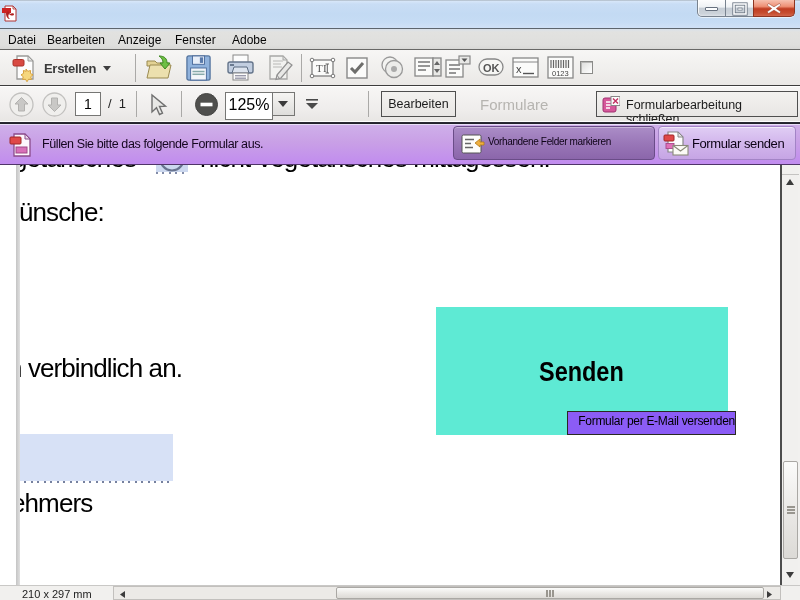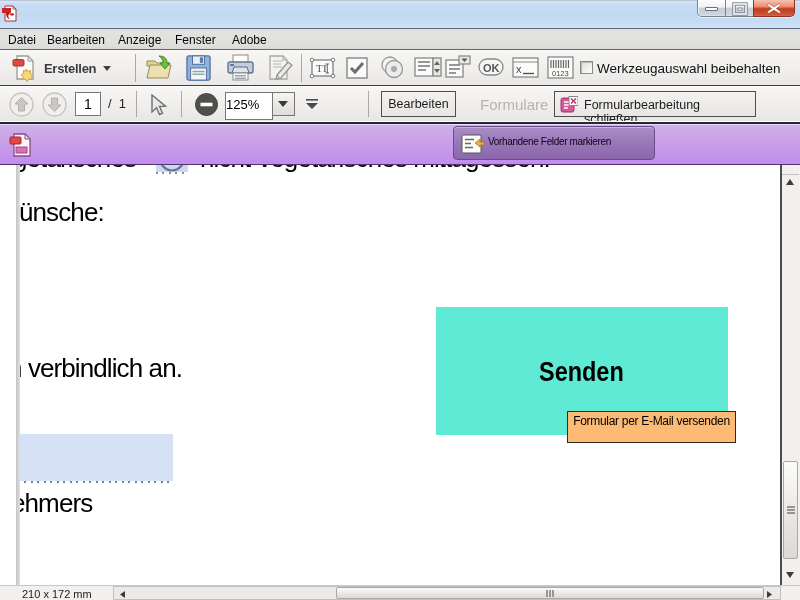--- a/index.html
+++ b/index.html
@@ -27,21 +27,21 @@
  border:1px solid #a384c6;box-shadow:inset 0 1px 0 rgba(255,255,255,.6)}
 #pbtn2 span{position:absolute;left:33px;top:9px;font-size:13px;color:#0d0316;letter-spacing:-.4px}
 #docarea{position:absolute;left:16px;top:165px;width:780px;height:420px;background:#fff;overflow:hidden}
 #docedge{position:absolute;left:0;top:0;width:4px;height:420px;background:linear-gradient(to right,#c4c4c4,#e0e0e0)}
 .dtext{position:absolute;font-size:26px;color:#000;white-space:nowrap;letter-spacing:-0.9px}
 #paneline{position:absolute;left:780px;top:165px;width:2px;height:420px;background:#4d4d4d}
 #vsb{position:absolute;left:782px;top:165px;width:16px;height:420px;background:#f1f0ee}
 #hstat{position:absolute;left:0;top:585px;width:800px;height:15px;background:#f1f0ee;border-top:1px solid #c9c8c6}
 #sendbtn{position:absolute;left:420px;top:142px;width:292px;height:128px;background:#5eead4}
 #sendbtn span{position:absolute;left:103px;top:49px;font-size:28px;font-weight:bold;color:#000;transform:scaleX(.838);transform-origin:0 0;white-space:nowrap}
-#tooltip{position:absolute;left:551px;top:246px;width:169px;height:32px;background:#fdba74;border:1px solid #2a2a22;font-size:12px;color:#000;line-height:18px;text-align:center;letter-spacing:-.3px}
+#tooltip{position:absolute;left:551px;top:246px;width:169px;height:24px;background:#8b5cf6;border:1px solid #2a2a22;font-size:12px;color:#000;line-height:18px;text-align:right;letter-spacing:-.3px}
 #bluefield{position:absolute;left:2px;top:269px;width:155px;height:47px;background:#d7e1f6}#bluefield:after{content:"";position:absolute;left:0;top:47px;width:155px;height:2px;background:repeating-linear-gradient(to right,#76819f 0,#76819f 2px,transparent 2px,transparent 6.5px)}
 #radiofield{position:absolute;left:140px;top:-2px;width:32px;height:9px;background:#ccd8ef}#radiofield:after{content:"";position:absolute;left:0;top:9px;width:32px;height:2px;background:repeating-linear-gradient(to right,#838ca8 0,#838ca8 2px,transparent 2px,transparent 6.5px)}
 .btn2{position:absolute;top:4px;height:26px;border:1px solid #4f4f4f;background:linear-gradient(to bottom,#f3f2f0,#e8e6e4);font-size:12.5px;color:#1c1c1c}
 </style></head><body>
 <div id="win">
 
 <div id="titlebar">
  <svg class="abs" style="left:2px;top:5px" width="16" height="17" viewBox="0 0 16 17">
   <path d="M3 1 H11 L14 4 V16 H3 Z" fill="#fff" stroke="#b03030" stroke-width="1"></path>
   <path d="M11 1 L14 4 H11 Z" fill="#e8e8e8" stroke="#b03030" stroke-width="0.8"></path>
@@ -171,21 +171,20 @@
   <path d="M11 16.5 H22" stroke="#555" stroke-width="1.4"></path>
  </svg>
 
  <svg class="abs" style="left:547px;top:6px" width="27" height="23" viewBox="0 0 27 23">
   <rect x="1" y="1" width="25" height="21" fill="#fbfbfa" stroke="#888" stroke-width="1.3"></rect>
   <path d="M4 4 V12 M6.5 4 V12 M9 4 V12 M11.5 4 V12 M14 4 V12 M16.5 4 V12 M19 4 V12 M21.5 4 V12" stroke="#666" stroke-width="1.2"></path>
   <text x="5" y="19.5" font-size="7.5" fill="#444" font-family="Liberation Sans">0123</text>
  </svg>
 
  <div class="abs" style="left:580px;top:11px;width:13px;height:13px;background:linear-gradient(135deg,#dcdcda,#fff);border:1px solid #8a8a88;box-shadow:inset 1px 1px 0 #b8b8b6"></div>
- <div class="abs" style="left:597px;top:11px;font-size:13.5px;color:#111">Werkzeugauswahl beibehalten</div>
 </div>
 
 <div id="tb2">
  <svg class="abs" style="left:9px;top:5px" width="25" height="25" viewBox="0 0 25 25">
   <circle cx="12.5" cy="12.5" r="11.5" fill="#f0efed" stroke="#c2c1bf" stroke-width="1.3"></circle>
   <path d="M12.5 5.5 L19 12 H15.5 V19 H9.5 V12 H6 Z" fill="#c9c8c6" stroke="#b2b1af" stroke-width="1"></path>
  </svg>
  <svg class="abs" style="left:42px;top:5px" width="25" height="25" viewBox="0 0 25 25">
   <circle cx="12.5" cy="12.5" r="11.5" fill="#f0efed" stroke="#c2c1bf" stroke-width="1.3"></circle>
   <path d="M12.5 19.5 L19 13 H15.5 V6 H9.5 V13 H6 Z" fill="#c9c8c6" stroke="#b2b1af" stroke-width="1"></path>
@@ -194,58 +193,70 @@
  <div class="abs" style="left:108px;top:9px;font-size:13px;color:#222">/&nbsp;&nbsp;1</div>
  <div class="vsep2" style="left:136px"></div>
  <svg class="abs" style="left:146px;top:6px" width="22" height="24" viewBox="0 0 22 24">
   <path d="M6 2 L6 19 L10.5 14.8 L13.5 21.5 L16.5 20.2 L13.5 13.5 L19.5 13.2 Z" fill="#e8e8e6" stroke="#707070" stroke-width="1.4"></path>
  </svg>
  <div class="vsep2" style="left:181px"></div>
  <svg class="abs" style="left:195px;top:6px" width="23" height="23" viewBox="0 0 23 23">
   <circle cx="11.5" cy="11.5" r="11" fill="#4f4f4d" stroke="#454543" stroke-width="1"></circle>
   <rect x="5.5" y="9.7" width="12" height="3.6" fill="#fff"></rect>
  </svg>
- <div class="abs" style="left:225px;top:5px;width:48px;height:28px;background:#fff;border:1px solid #767674;font-size:13px;color:#000;line-height:23px">125%</div>
+ <div class="abs" style="left:225px;top:5px;width:48px;height:28px;background:#fff;border:1px solid #767674;font-size:16px;color:#000;text-align:center;line-height:23px">125%</div>
  <div class="abs" style="left:272px;top:5px;width:23px;height:24px;background:linear-gradient(to bottom,#f6f5f3,#dedddb);border:1px solid #767674"></div>
  <svg class="abs" style="left:278px;top:14px" width="11" height="7">
       <path d="M0 0 H10 L5 6 Z" fill="#3a3a3a"></path>
     </svg>
  <svg class="abs" style="left:305px;top:12px" width="15" height="10" viewBox="0 0 15 10">
   <rect x="1" y="0" width="12" height="1.6" fill="#4a4a4a"></rect>
   <path d="M1 4 H13 L7 10 Z" fill="#4a4a4a"></path>
  </svg>
  <div class="vsep2" style="left:368px"></div>
  <div class="btn2" style="left:381px;width:75px;text-align:center;line-height:24px">Bearbeiten</div>
  <div class="abs" style="left:480px;top:9px;font-size:15px;font-weight:normal;color:#b6b4b0">Formulare</div>
- <div class="btn2" style="left:554px;width:202px">
+ <div class="btn2" style="left:596px;width:202px">
   <svg class="abs" style="left:5px;top:4px" width="18" height="17" viewBox="0 0 18 17">
    <rect x="1" y="2" width="13" height="14" rx="2" fill="#d6589a" stroke="#a03070" stroke-width="1"></rect>
    <path d="M4 6 H11 M4 9 H11 M4 12 H8" stroke="#fff" stroke-width="1.3"></path>
    <rect x="9" y="0.5" width="9" height="9" fill="#fdfdfd" stroke="#888" stroke-width="1"></rect>
    <path d="M11 2.5 L16 7.5 M16 2.5 L11 7.5" stroke="#c03060" stroke-width="1.4"></path>
   </svg>
   <span style="position:absolute;left:29px;top:6px">Formularbearbeitung schließen</span>
  </div>
 </div>
 <div id="tb2line"></div>
 
 <div id="purplebar">
  <svg class="abs" style="left:9px;top:8px" width="24" height="26" viewBox="0 0 24 26">
   <path d="M5 2 H16 L21 7 V24 H5 Z" fill="#fdf6fd" stroke="#8a4a8a" stroke-width="1.3"></path>
   <path d="M16 2 L21 7 H16 Z" fill="#e8d8e8" stroke="#8a4a8a" stroke-width="1"></path>
   <rect x="1" y="5" width="11" height="7" rx="1" fill="#e04848" stroke="#a02828" stroke-width="1"></rect>
   <rect x="7" y="15" width="11" height="6" fill="#d870b8" stroke="#a04888" stroke-width="1"></rect>
  </svg>
+ <div id="purpletext">Füllen Sie bitte das folgende Formular aus.</div>
  <div class="pbtn" id="pbtn1">
   <svg class="abs" style="left:7px;top:7px" width="24" height="20" viewBox="0 0 24 20">
    <rect x="1" y="1" width="19" height="18" rx="1.5" fill="#fdfdfb" stroke="#555" stroke-width="1"></rect>
    <path d="M4 5.5 H13 M4 9.5 H10 M4 13.5 H12" stroke="#666" stroke-width="1.4"></path>
    <path d="M14 9 L19 5 V8 H23 V11 H19 V13 Z" fill="#f0b040" stroke="#b07818" stroke-width="0.8"></path>
   </svg>
   <span>Vorhandene Felder markieren</span>
+ </div>
+ <div class="pbtn" id="pbtn2">
+  <svg class="abs" style="left:4px;top:4px" width="26" height="25" viewBox="0 0 26 25">
+   <path d="M5 1 H15 L20 6 V21 H5 Z" fill="#fdfdfd" stroke="#888" stroke-width="1.2"></path>
+   <path d="M15 1 L20 6 H15 Z" fill="#e4e4e4" stroke="#888" stroke-width="1"></path>
+   <rect x="1" y="4" width="10" height="6" rx="1" fill="#e04848" stroke="#a02828" stroke-width="1"></rect>
+   <rect x="3" y="12.5" width="8" height="5" fill="#e070b8" stroke="#a84888" stroke-width="0.9"></rect>
+   <rect x="10" y="14.5" width="15" height="9.5" fill="#fcfbf6" stroke="#8a8a7a" stroke-width="1.1"></rect>
+   <path d="M10 14.5 L17.5 20 L25 14.5" fill="none" stroke="#8a8a7a" stroke-width="1.1"></path>
+  </svg>
+  <span>Formular senden</span>
  </div>
 </div>
 
 <div id="docarea">
  <div class="dtext" style="left:-3px;top:-22px">getarisches</div>
  <div class="dtext" style="left:184px;top:-22px">nicht-vegetarisches mittagessen.</div>
  <div id="radiofield">
   <svg class="abs" style="left:3px;top:-4px" width="26" height="13" viewBox="0 0 26 13">
    <path d="M1 -2 C1 5.5 6 11.5 13 11.5 C20 11.5 25 5.5 25 -2" fill="none" stroke="#68748f" stroke-width="2.2"></path>
   </svg>
@@ -272,21 +283,21 @@
   <div class="abs" style="left:3px;top:44px;width:8px;height:1.5px;background:#99968f"></div>
   <div class="abs" style="left:3px;top:47px;width:8px;height:1.5px;background:#99968f"></div>
   <div class="abs" style="left:3px;top:50px;width:8px;height:1.5px;background:#99968f"></div>
  </div>
  <svg class="abs" style="left:4px;top:407px" width="8" height="6">
       <path d="M4 6 L8 0 H0 Z" fill="#3c3c3c"></path>
     </svg>
 </div>
 
 <div id="hstat">
- <div class="abs" style="left:22px;top:2px;font-size:11px;color:#222">210 x 172 mm</div>
+ <div class="abs" style="left:22px;top:2px;font-size:11px;color:#222">210 x 297 mm</div>
  <div class="abs" style="left:113px;top:0;width:668px;height:14px;background:#eceae7;border:1px solid #c2c0bd">
   <svg class="abs" style="left:6px;top:4px" width="5" height="7">
         <path d="M5 0 V7 L0 3.5 Z" fill="#3c3c3c"></path>
       </svg>
   <div class="abs" style="left:222px;top:0;width:428px;height:12px;background:linear-gradient(to bottom,#fbfbfa,#e8e6e3 60%,#dcdad6);border:1px solid #aaa8a4;border-radius:2px">
    <div class="abs" style="left:209px;top:2px;width:1.5px;height:7px;background:#99968f"></div>
    <div class="abs" style="left:212px;top:2px;width:1.5px;height:7px;background:#99968f"></div>
    <div class="abs" style="left:215px;top:2px;width:1.5px;height:7px;background:#99968f"></div>
   </div>
   <svg class="abs" style="left:653px;top:4px" width="5" height="7">

